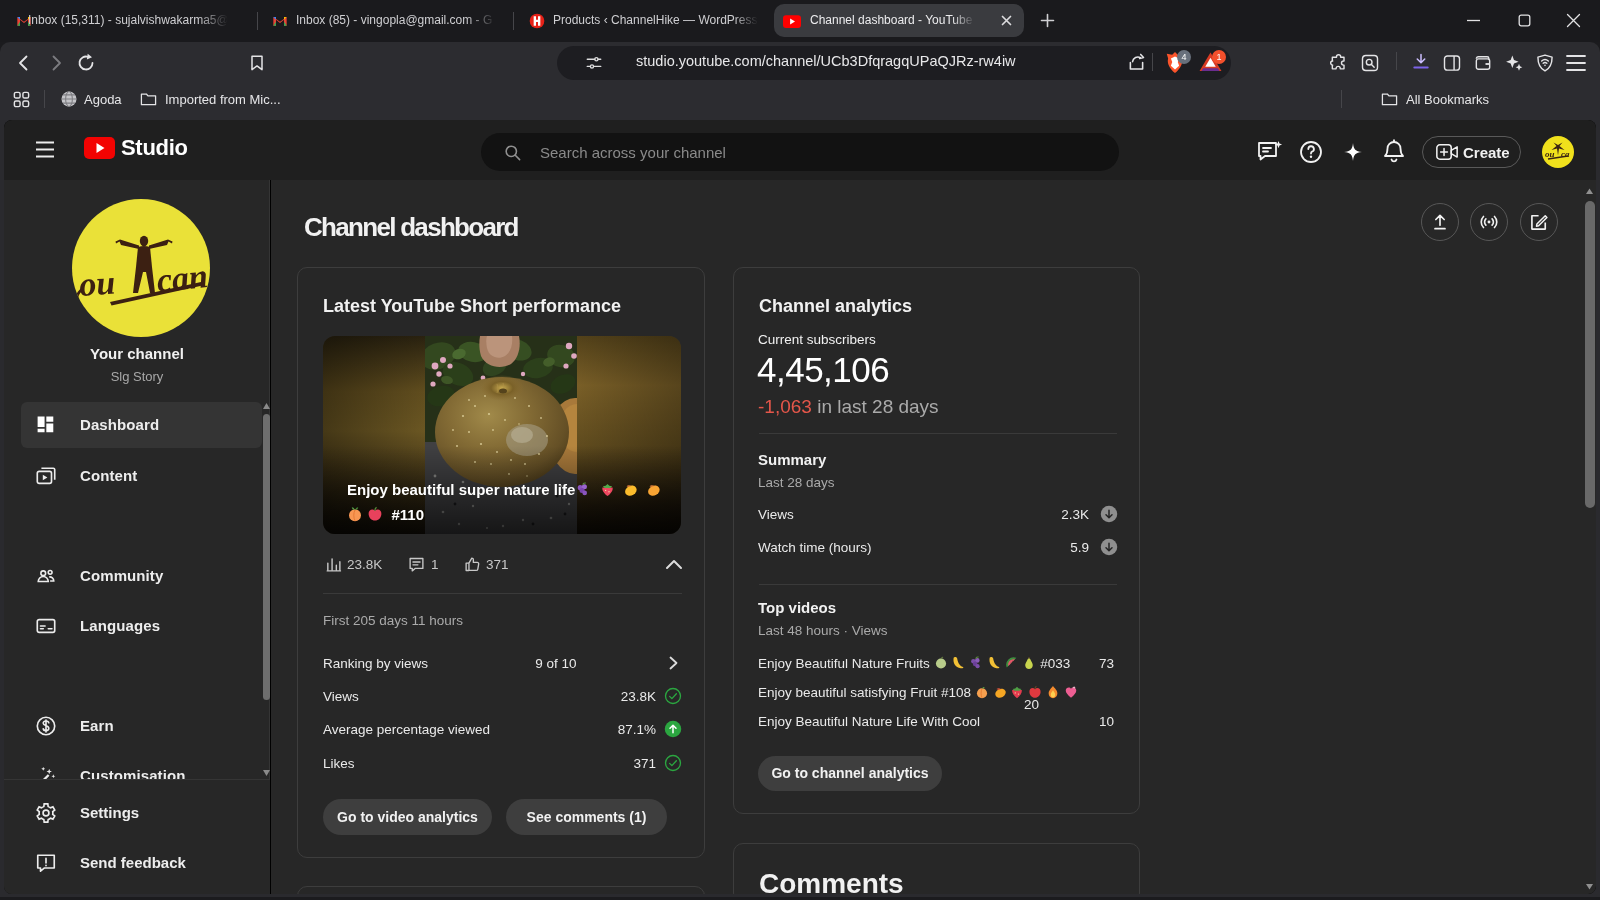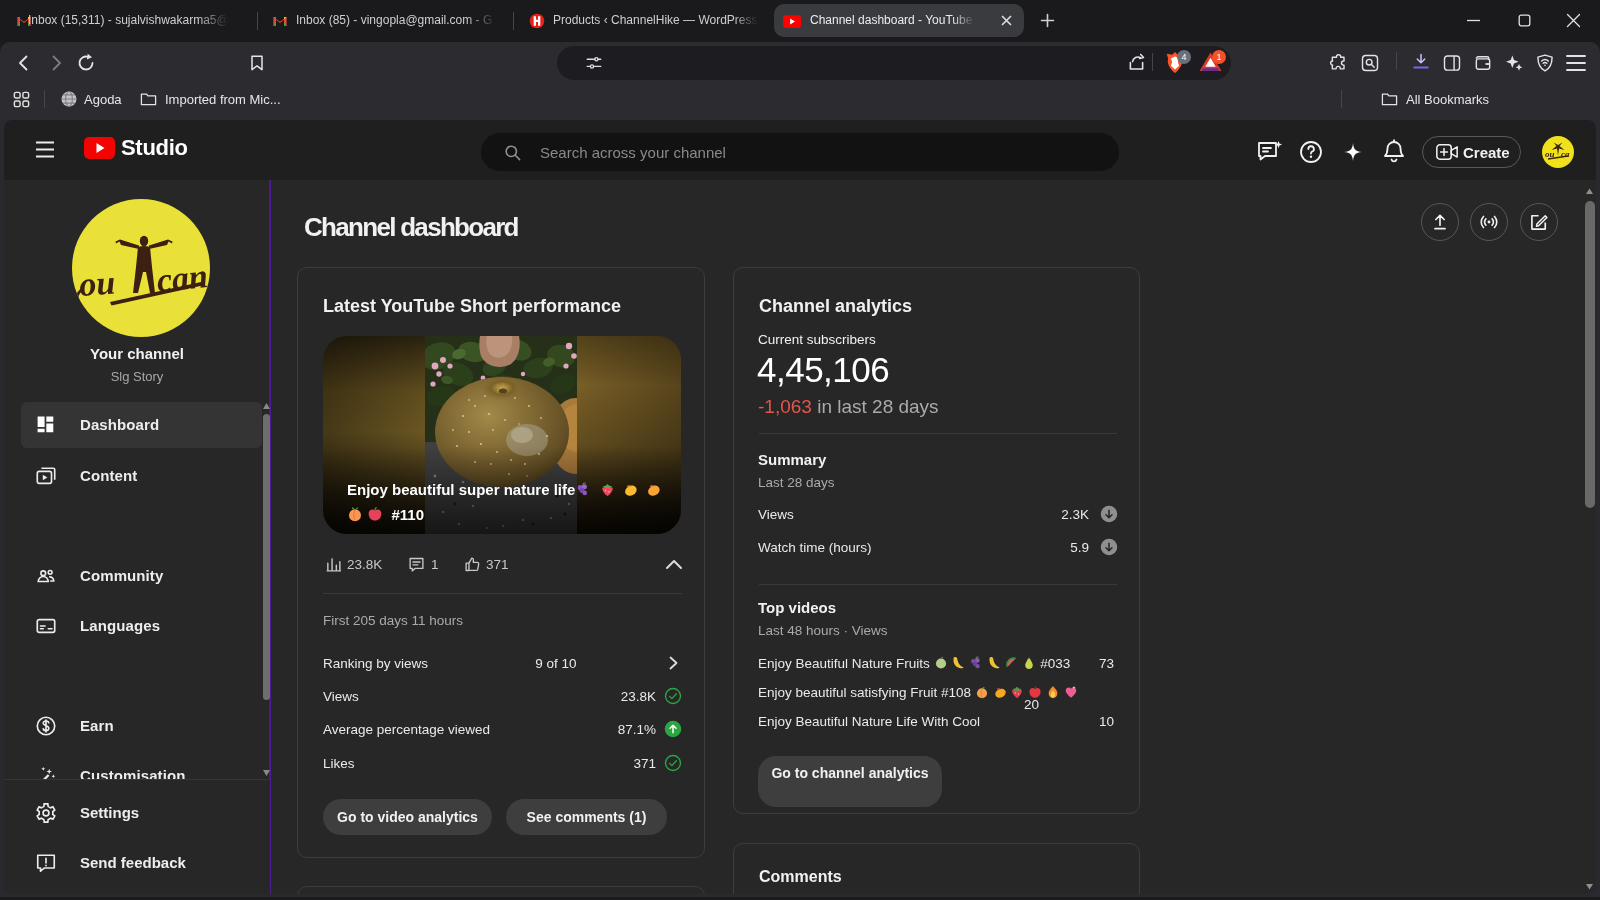--- a/index.html
+++ b/index.html
@@ -10,21 +10,21 @@
 
   
   #tabstrip { left:0; top:0; width:1600px; height:42px; background:#1a1a1d; }
   .tab-title { position:absolute; top:13px; font-size:12px; color:#cfcfd2; white-space:nowrap; overflow:hidden; }
   .tab-sep { position:absolute; top:12px; width:1px; height:18px; background:#46464a; }
   #activetab { position:absolute; left:774px; top:4px; width:250px; height:33px; background:#3a3b3f; border-radius:10px; }
   #toolbar { left:0; top:42px; width:1600px; height:78px; background:#2c2c30; border-radius:10px 10px 0 0; }
   #urlpill { position:absolute; left:557px; top:46px; width:674px; height:34px; border-radius:17px; background:#1d1d21; }
   .url-text { position:absolute; left:636px; top:53px; font-size:14.5px; color:#e8e8ea; }
   
-  #webview { left:4px; top:120px; width:1592px; height:774px; background:#4c1d95; border-radius:8px; overflow:hidden; }
+  #webview { left:4px; top:120px; width:1592px; height:774px; background:#000000; border-radius:8px; overflow:hidden; }
 
   
   #sheader { left:0; top:0; width:1592px; height:60px; background:#1f1f1f; }
   #searchpill { position:absolute; left:477px; top:13px; width:638px; height:38px; background:#121212; border-radius:19px; }
 
   
   #sidebar { left:0; top:60px; width:266px; height:714px; background:#272727; border-right:1px solid #353535; }
   .menurow { position:absolute; left:0; width:258px; height:46px; }
   .menurow .mtext { position:absolute; left:76px; top:14px; font-size:15px; color:#ededed; font-weight:600; letter-spacing:0.1px;}
   .micon { position:absolute; left:31px; top:12px; width:22px; height:22px; }
@@ -106,20 +106,21 @@
   </svg>
   <svg class="abs" style="left:247px;top:53px" width="20" height="20" viewBox="0 0 24 24">
       <path d="M6 4 L18 4 L18 20 L12 15.5 L6 20 Z" fill="none" stroke="#e4e4e6" stroke-width="1.8" stroke-linejoin="round"></path>
     </svg>
   <div class="abs" id="urlpill"></div>
   <svg class="abs" style="left:585px;top:54px" width="18" height="18" viewBox="0 0 24 24" fill="none" stroke="#dededf" stroke-width="1.8" stroke-linecap="round">
     <path d="M3 7 L13 7 M17.5 7 L21 7 M3 16.5 L7 16.5 M11.5 16.5 L21 16.5"></path>
     <circle cx="15.2" cy="7" r="2.1"></circle>
       <circle cx="9.3" cy="16.5" r="2.1"></circle>
   </svg>
+  <div class="url-text">studio.youtube.com/channel/UCb3DfqragqUPaQJRz-rw4iw</div>
 
   <svg class="abs" style="left:1126px;top:52px" width="21" height="21" viewBox="0 0 24 24" fill="none" stroke="#e4e4e6" stroke-width="1.8" stroke-linecap="round" stroke-linejoin="round">
     <path d="M5 12 V19.5 H19 V12"></path>
     <path d="M7.5 11 C8 6.5 13 4.5 16.5 6.5"></path>
     <path d="M16.8 2.8 L20 6.2 L15.6 7.4"></path>
   </svg>
   <div class="tab-sep" style="left:1152px;top:53px"></div>
 
   <svg class="abs" style="left:1164px;top:51px" width="22" height="24" viewBox="0 0 24 26">
     <path d="M12 1 L15 4 L21 3 L19.5 8 C21 13 18 19 12 24 C6 19 3 13 4.5 8 L3 3 L9 4 Z" fill="#fb542b"></path>
@@ -343,21 +344,21 @@
       </svg>
       <div class="abs" style="left:1249px;top:23px;width:38px;height:38px;border:1px solid #575757;border-radius:50%"></div>
       <svg class="abs" style="left:1258px;top:32px" width="20" height="20" viewBox="0 0 24 24" fill="none" stroke="#f1f1f1" stroke-width="2" stroke-linejoin="round">
         <path d="M11.5 4.5 H3.5 V20.5 H19.5 V12.5"></path>
         <path d="M9.5 14.5 L19.5 4.5 L21.5 6.5 L11.5 16.5 L9 17 Z" stroke-width="1.8"></path>
       </svg>
 
       <div class="card" style="left:26px;top:87px;width:408px;height:591px">
         <div class="abs h18" style="left:25px;top:28px">Latest YouTube Short performance</div>
 
-        <div class="abs" style="left:25px;top:68px;width:358px;height:198px;border-radius:24px;overflow:hidden">
+        <div class="abs" style="left:25px;top:68px;width:358px;height:198px;border-radius:12px;overflow:hidden">
           <svg width="358" height="198" viewBox="0 0 358 198">
             <defs>
               <linearGradient id="sideL" x1="0" y1="0" x2="0" y2="1">
                 <stop offset="0" stop-color="#2b2310"></stop>
                   <stop offset="0.28" stop-color="#64501f"></stop>
                   <stop offset="0.48" stop-color="#6f5a24"></stop>
                   <stop offset="0.75" stop-color="#403316"></stop>
                   <stop offset="1" stop-color="#171209"></stop>
               </linearGradient>
               <linearGradient id="sideR" x1="0" y1="0" x2="0" y2="1">
@@ -650,25 +651,25 @@
               <path d="M8 1 C10 4 13 5.5 13 9.5 C13 12.8 10.8 15 8 15 C5.2 15 3 12.8 3 9.5 C3 7 4.5 5.8 5.5 4 C6.5 2.6 7.4 2 8 1 Z" fill="#f58c2e"></path>
               <path d="M8 6 C9.2 8 10.5 9 10.5 11 C10.5 13 9.4 14 8 14 C6.6 14 5.5 13 5.5 11 C5.5 9.4 6.8 8 8 6 Z" fill="#fcd050"></path>
             </svg>
           <svg width="14" height="14" viewBox="0 0 16 16" style="vertical-align:-2px">
               <path d="M8 14.5 C4 11 2 8.8 2 6.2 C2 4.2 3.6 2.8 5.4 2.8 C6.5 2.8 7.5 3.4 8 4.3 C8.5 3.4 9.5 2.8 10.6 2.8 C12.4 2.8 14 4.2 14 6.2 C14 8.8 12 11 8 14.5 Z" fill="#ed5e92"></path>
               <path d="M11.5 1 l.5 1.3 1.3.5 -1.3.5 -.5 1.3 -.5 -1.3 -1.3 -.5 1.3 -.5 Z" fill="#f8c8dd"></path>
             </svg></div>
         <div class="abs row-label" style="left:290px;top:429px;width:90px;text-align:left">20</div>
         <div class="abs row-label" style="left:24px;top:446px">Enjoy Beautiful Nature Life With Cool</div>
         <div class="abs row-label" style="left:290px;top:446px;width:90px;text-align:right">10</div>
-        <div class="btn" style="left:24px;top:488px;width:184px;height:51px;line-height:35px">Go to channel analytics</div>
+        <div class="btn" style="left:24px;top:488px;width:184px;height:35px;line-height:35px">Go to channel analytics</div>
       </div>
 
       <div class="card" style="left:462px;top:663px;width:407px;height:60px">
-        <div class="abs" style="left:25px;top:24px;font-size:16px;font-weight:700;color:#f1f1f1">Comments</div>
+        <div class="abs" style="left:25px;top:24px;font-size:28px;font-weight:700;color:#f1f1f1">Comments</div>
       </div>
     </div>
     <div class="abs" id="pagescroll">
       <svg class="abs" style="left:2px;top:7px" width="9" height="9" viewBox="0 0 9 9">
           <path d="M4.5 1.5 L8 7 L1 7 Z" fill="#909090"></path>
         </svg>
       <div class="abs" style="left:2px;top:21px;width:10px;height:307px;background:#696969;border-radius:5px"></div>
       <svg class="abs" style="left:2px;top:702px" width="9" height="9" viewBox="0 0 9 9">
           <path d="M4.5 7.5 L8 2 L1 2 Z" fill="#909090"></path>
         </svg>

